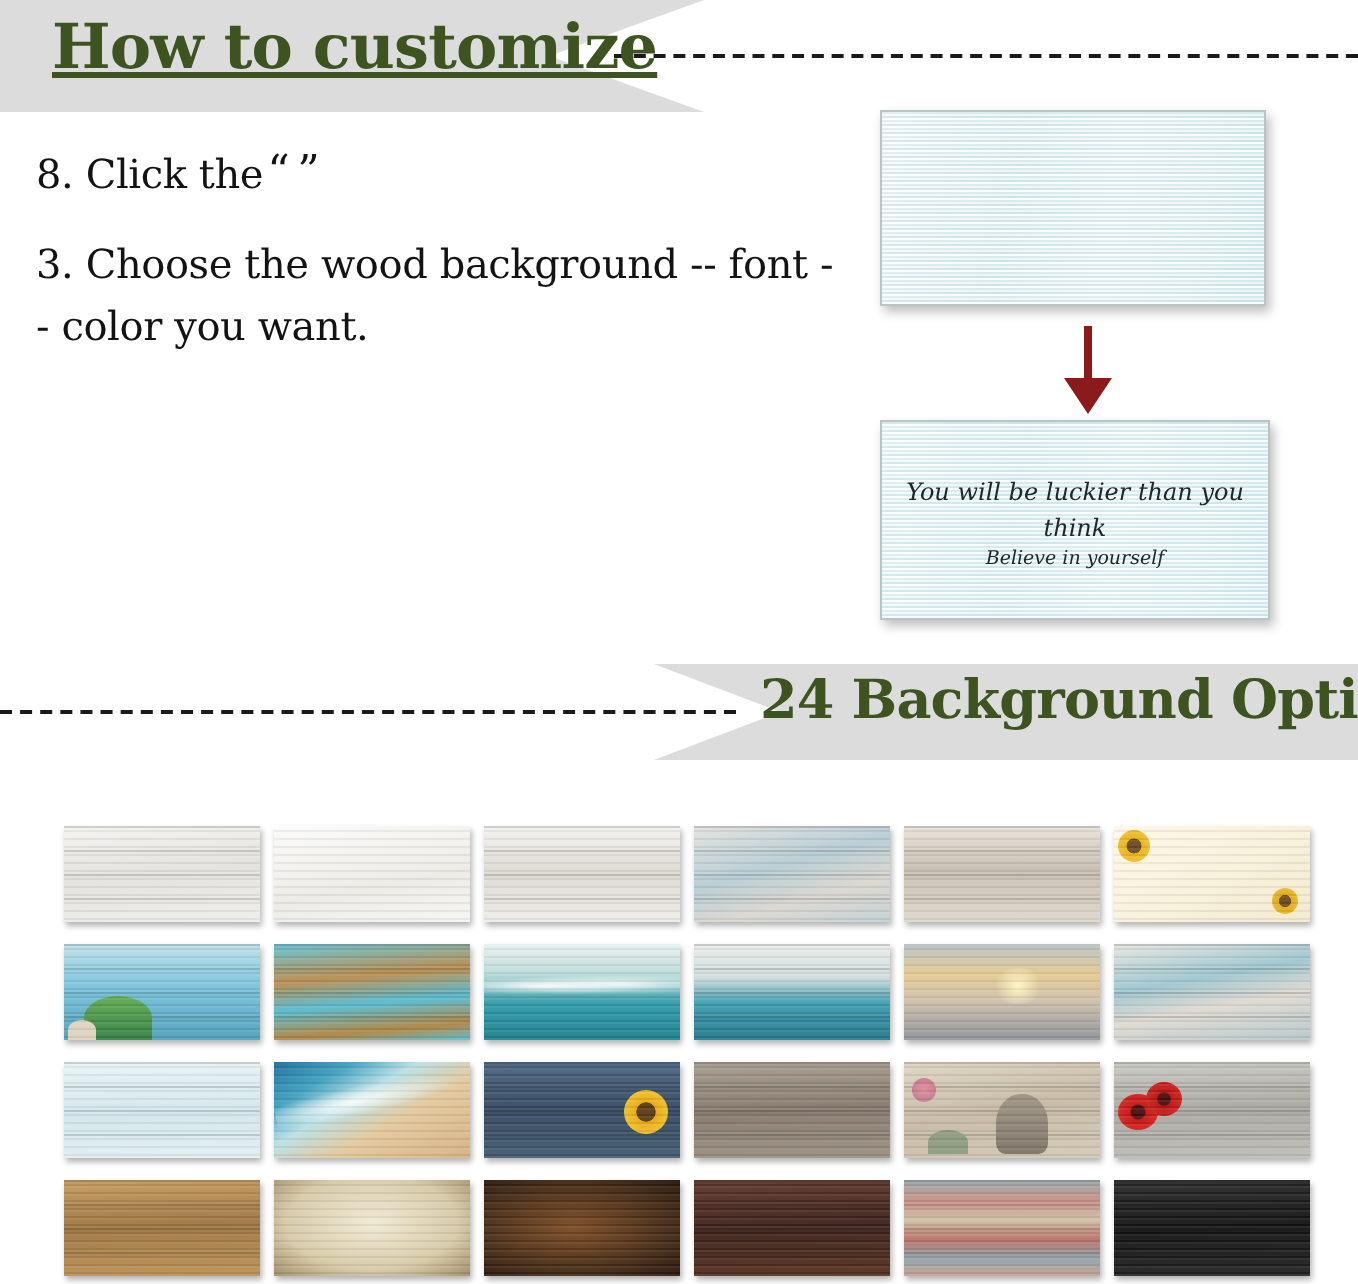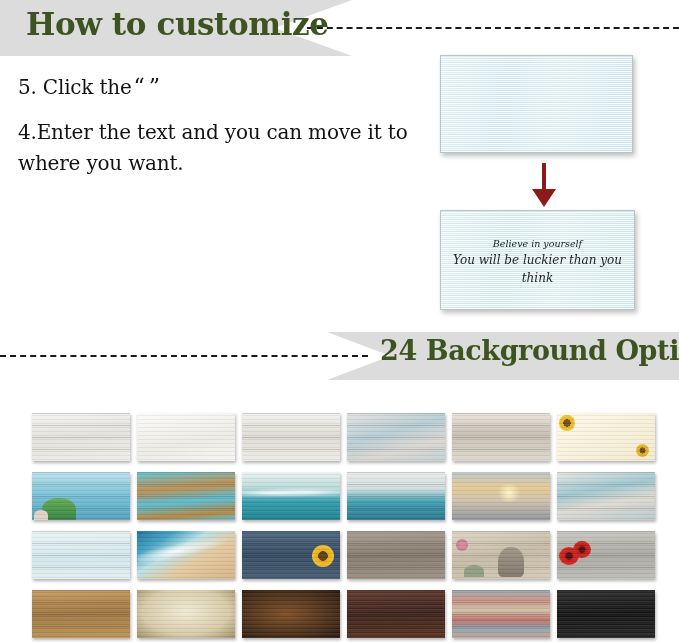--- a/index.html
+++ b/index.html
@@ -199,47 +199,47 @@
   }
   .accent {
     position: absolute;
     pointer-events: none;
   }
 </style>
 </head>
 <body>
 
 <div id="top-banner" style="background: rgb(220, 220, 220);"></div>
-<div id="top-banner-title" style="color: rgb(61, 83, 32);">How to customize</div>
+<div id="top-banner-title" style="color: rgb(61, 83, 32); text-decoration: underline;">How to customize</div>
 <div id="top-dashes"></div>
 
 <div id="steps">
 
 
   <div class="step step-inline">
-    <span>5. Click the</span>
+    <span>8. Click the</span>
     <span class="quote-mark quote-open">“</span>
     <span class="quote-mark quote-close">”</span>
   </div>
 
-
-  <div class="step">4.Enter the text and you can move it to where you want.</div>
+  <div class="step">3. Choose the wood background -- font -- color you want.</div>
+
 </div>
 
 <div class="wood-panel" id="wood-panel-blank"></div>
 
 <svg id="down-arrow" viewBox="0 0 26 44">
   <rect x="11" y="0" width="4" height="28" fill="#8b1a1a"></rect>
   <polygon points="1,26 25,26 13,44" fill="#8b1a1a"></polygon>
 </svg>
 
 <div class="wood-panel" id="wood-panel-quoted">
   <div id="quote-text">
+    <span id="quote-line-2">You will be luckier than you think</span>
     <span id="quote-line-1">Believe in yourself</span>
-    <span id="quote-line-2">You will be luckier than you think</span>
   </div>
 </div>
 
 <div id="options-banner" style="background: rgb(220, 220, 220);"></div>
 <div id="options-banner-title" style="color: rgb(61, 83, 32);">24 Background Options</div>
 <div id="options-dashes"></div>
 
 <div id="thumbnail-grid">
     <div class="thumb" style="background-color: rgb(236, 234, 230); background-image: linear-gradient(175deg, rgb(244, 243, 240) 0%, rgb(227, 225, 220) 48%, rgb(239, 237, 234) 100%);">
       <div class="plank-lines"></div>

